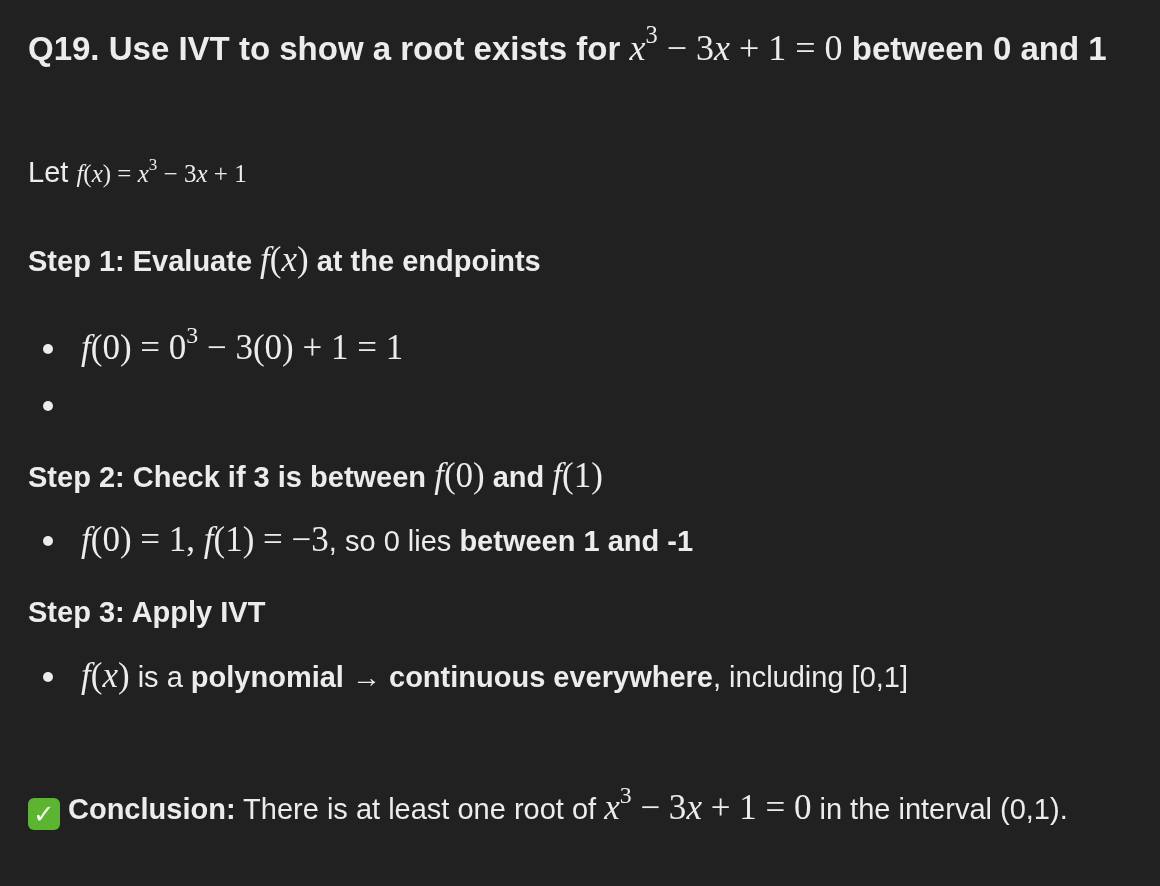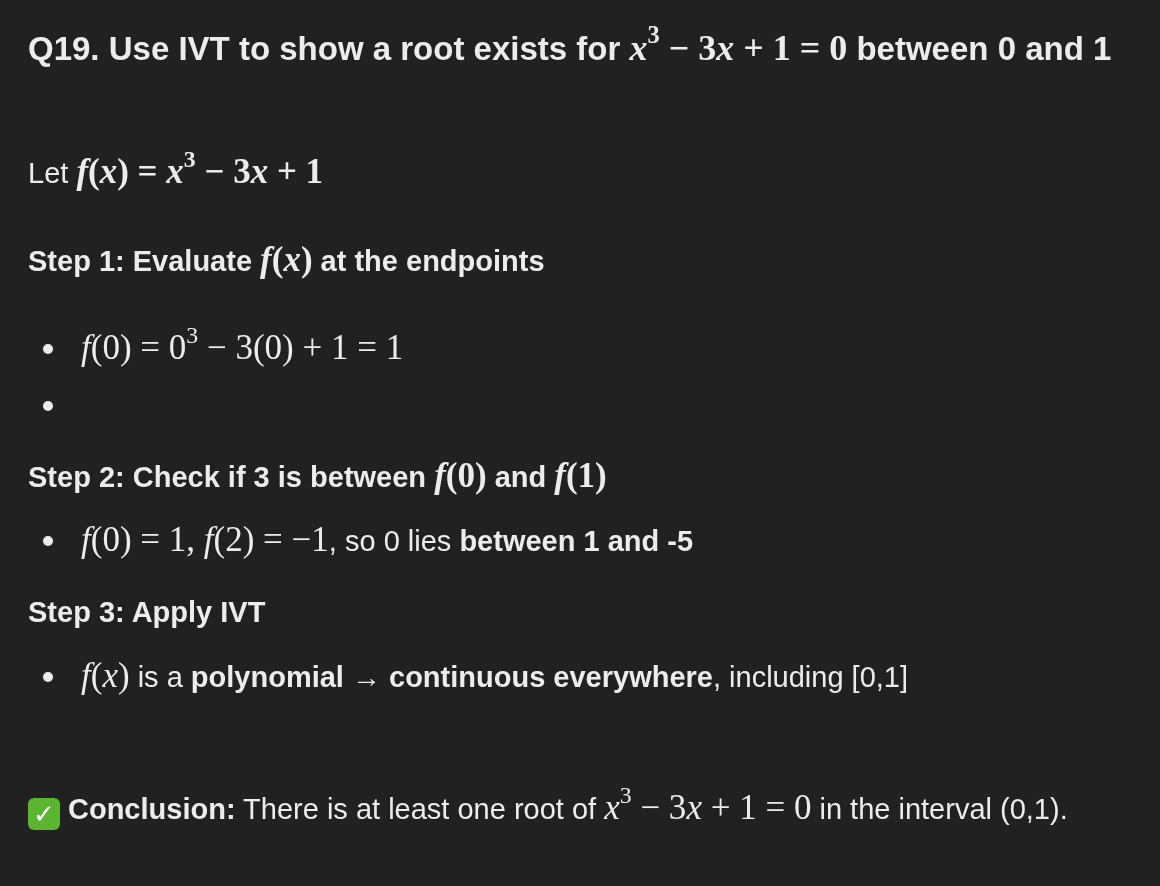--- a/index.html
+++ b/index.html
@@ -11,27 +11,27 @@
   .page { position: relative; padding: 0 28px; }
   .math { font-family: "Liberation Serif", "DejaVu Serif", serif; font-style: normal; }
   .math i { font-style: italic; }
   sup { font-size: 0.68em; position: relative; top: -0.15em; line-height: 0; vertical-align: super; }
   b, strong { font-weight: 700; }
 
   .title {
     position: absolute; left: 28px; top: 20px; width: 1120px;
     font-size: 33px; font-weight: 700; line-height: 56px; margin: 0;
   }
-  .title .math { font-weight: 700; font-size: 36px; }
+  .title .math { font-weight: 400; font-size: 36px; }
 
   .let { position: absolute; left: 28px; top: 148px; font-size: 29px; line-height: 48px; }
-  .let .math { font-size: 35px; font-weight: bold; }
+  .let .math { font-size: 25px; }
 
   .step { position: absolute; left: 28px; font-size: 29px; font-weight: 700; line-height: 48px; margin: 0; }
-  .step .math { font-weight: 700; font-size: 35px; }
+  .step .math { font-weight: 400; font-size: 35px; }
 
   ul.items { position: absolute; left: 16px; margin: 0; padding: 0; list-style: none; }
   ul.items li { position: relative; padding-left: 65px; font-size: 29px; line-height: 56px; }
   ul.items li .bullet {
     position: absolute; left: 27px; top: 24px; width: 10px; height: 10px;
     background: #ececec; border-radius: 50%;
   }
   ul.items li .math { font-size: 35px; }
 
   .conclusion { position: absolute; left: 28px; top: 780px; width: 1120px; font-size: 29px; line-height: 56px; }
@@ -54,21 +54,21 @@
   <h2 class="step" style="top:236px"><span>Step 1: Evaluate </span><span class="math"><i>f</i><span>(</span><i>x</i><span>)</span></span><span> at the endpoints</span></h2>
 
   <ul class="items" style="top:320px">
     <li><span class="bullet"></span><span class="math"><i>f</i><span>(0) = 0</span><sup>3</sup><span> − 3(0) + 1 = 1</span></span></li>
     <li><span class="bullet"></span></li>
   </ul>
 
   <h2 class="step" style="top:452px"><span>Step 2: Check if 3 is between </span><span class="math"><i>f</i><span>(0)</span></span><span> and </span><span class="math"><i>f</i><span>(1)</span></span></h2>
 
   <ul class="items" style="top:512px">
-    <li><span class="bullet"></span><span class="math"><i>f</i><span>(0) = 1,</span> <i>f</i><span>(2) = −1</span></span><span>, so 0 lies </span><b>between 1 and -5</b></li>
+    <li><span class="bullet"></span><span class="math"><i>f</i><span>(0) = 1,</span> <i>f</i><span>(1) = −3</span></span><span>, so 0 lies </span><b>between 1 and -1</b></li>
   </ul>
 
   <h2 class="step" style="top:588px">Step 3: Apply IVT</h2>
 
   <ul class="items" style="top:648px">
     <li><span class="bullet"></span><span class="math"><i>f</i><span>(</span><i>x</i><span>)</span></span><span> is a </span><b>polynomial → continuous everywhere</b><span>, including [0,1]</span></li>
   </ul>
 
   <div class="conclusion"><span class="check">✓</span><b>Conclusion:</b><span> There is at least one root of </span><span class="math"><i>x</i><sup>3</sup><span> − 3</span><i>x</i><span> + 1 = 0</span></span><span> in the interval (0,1).</span></div>
 

